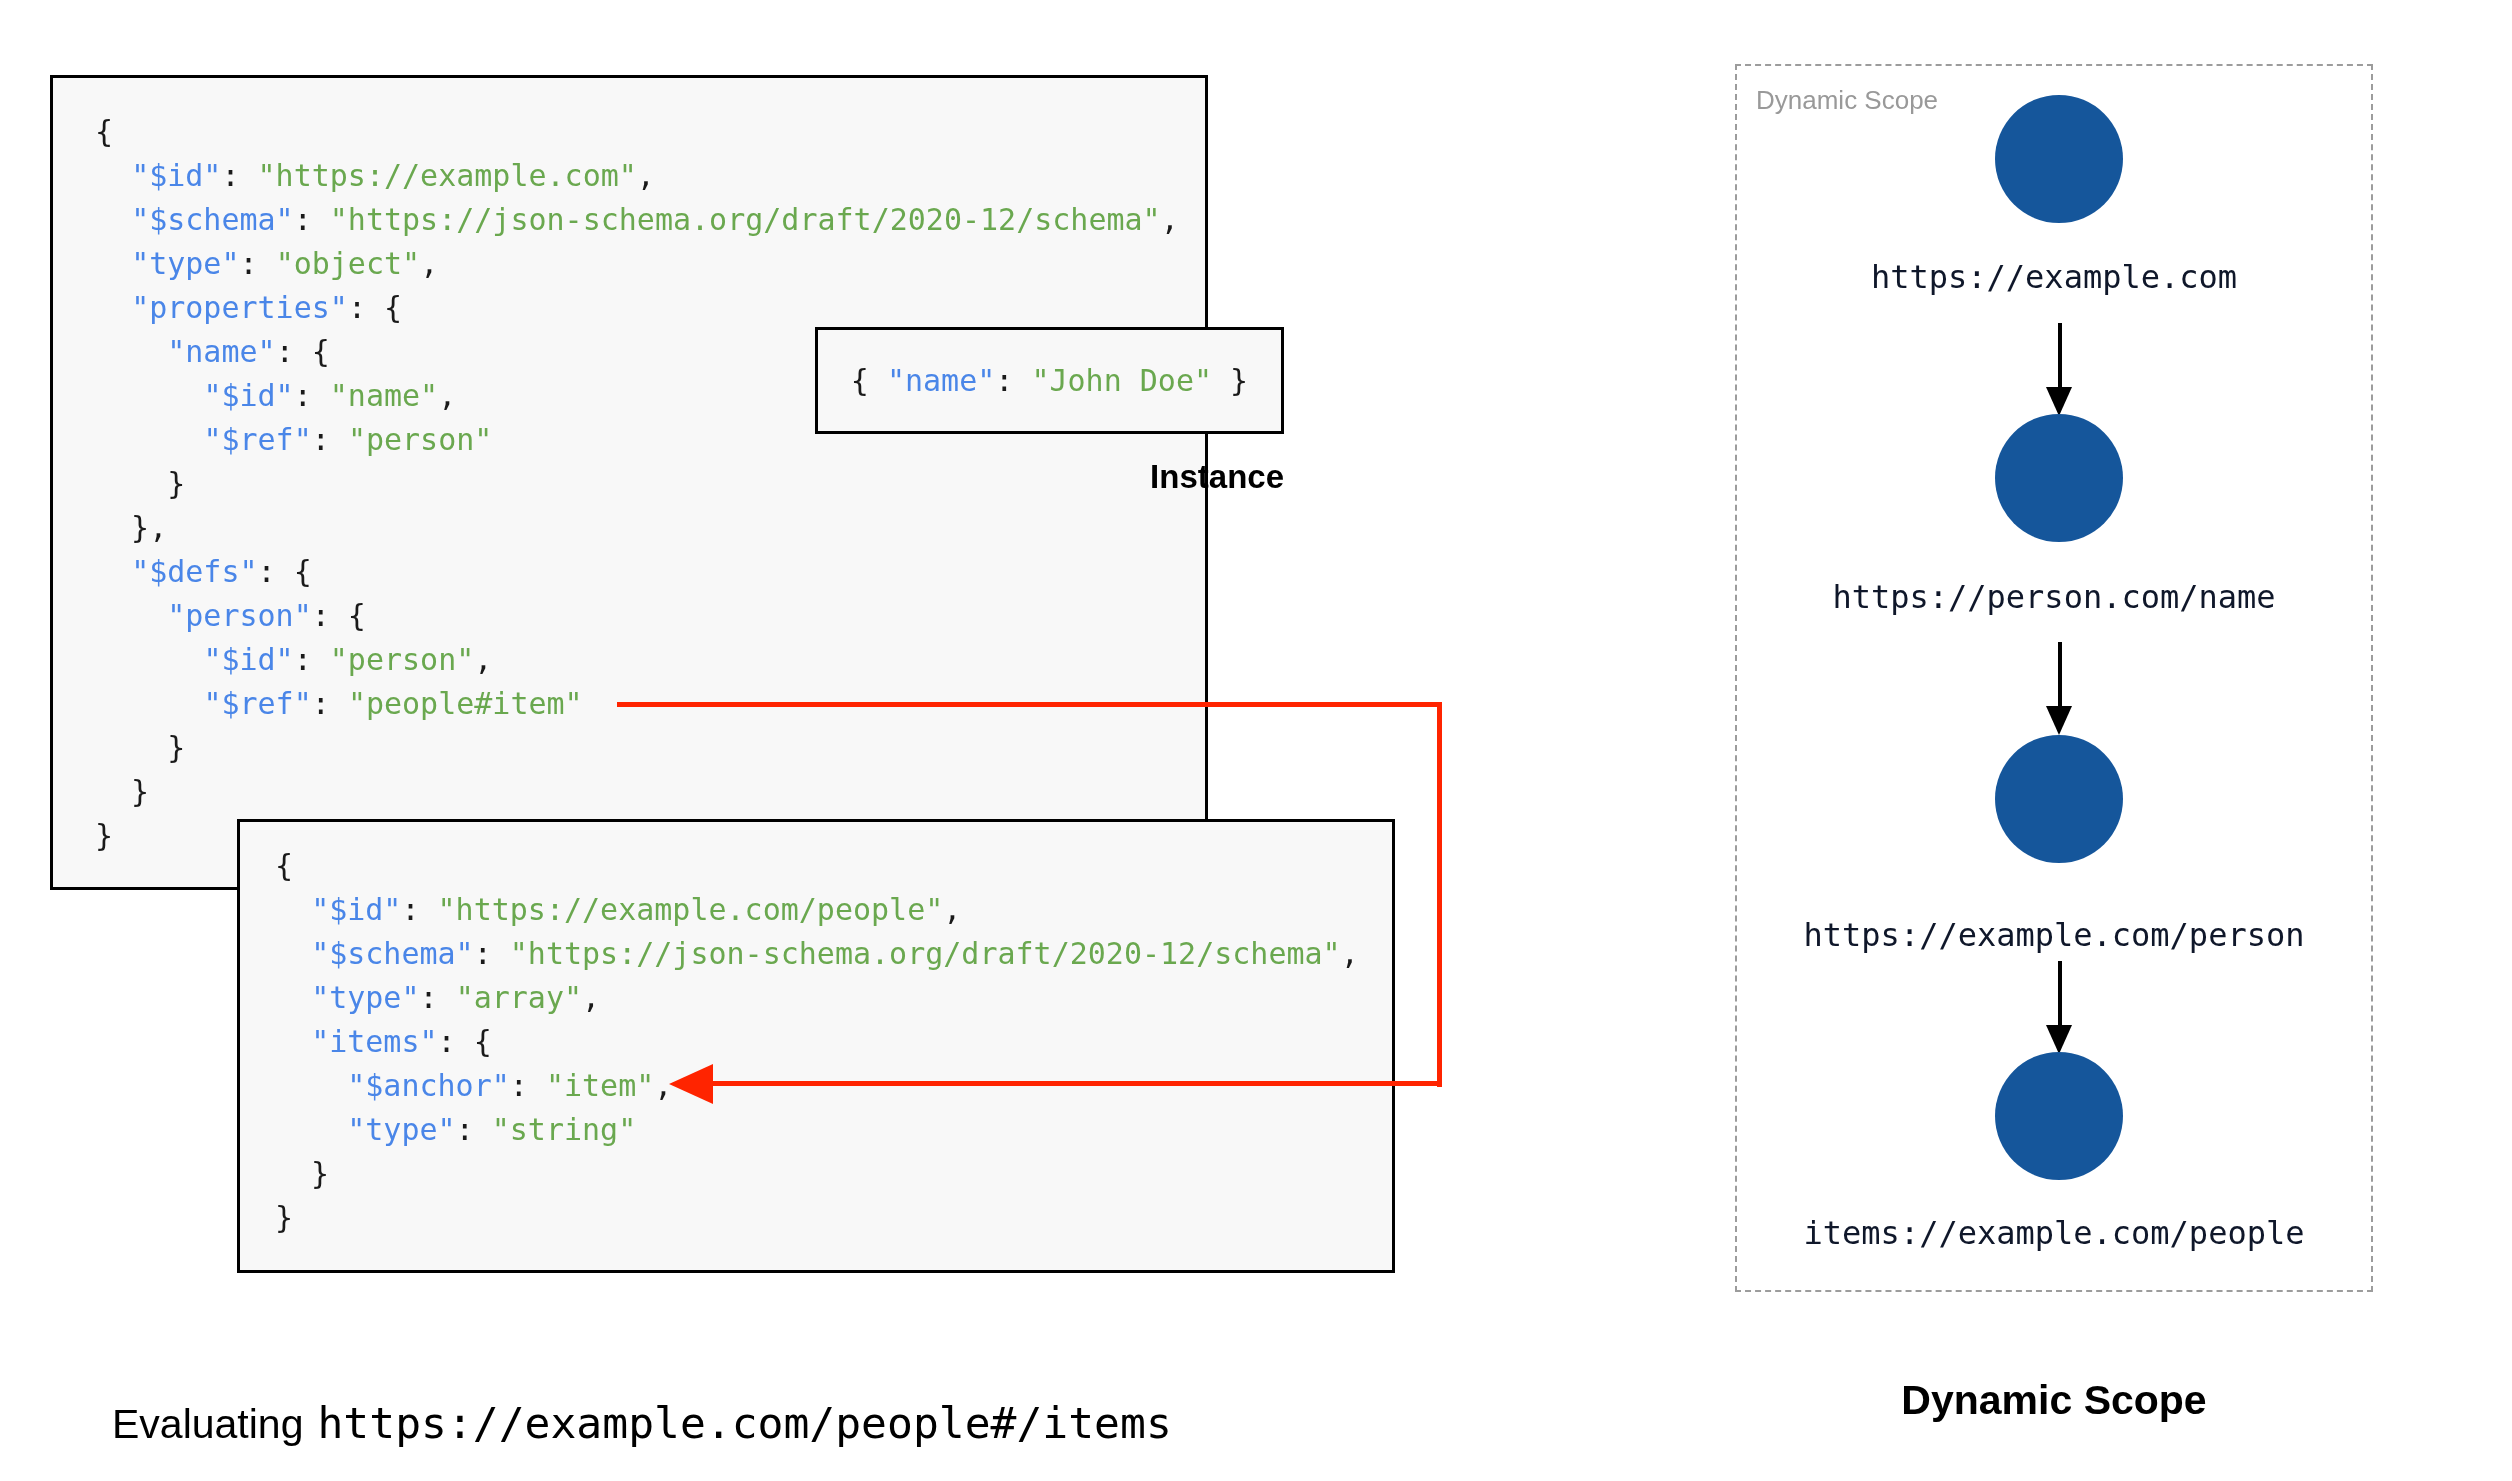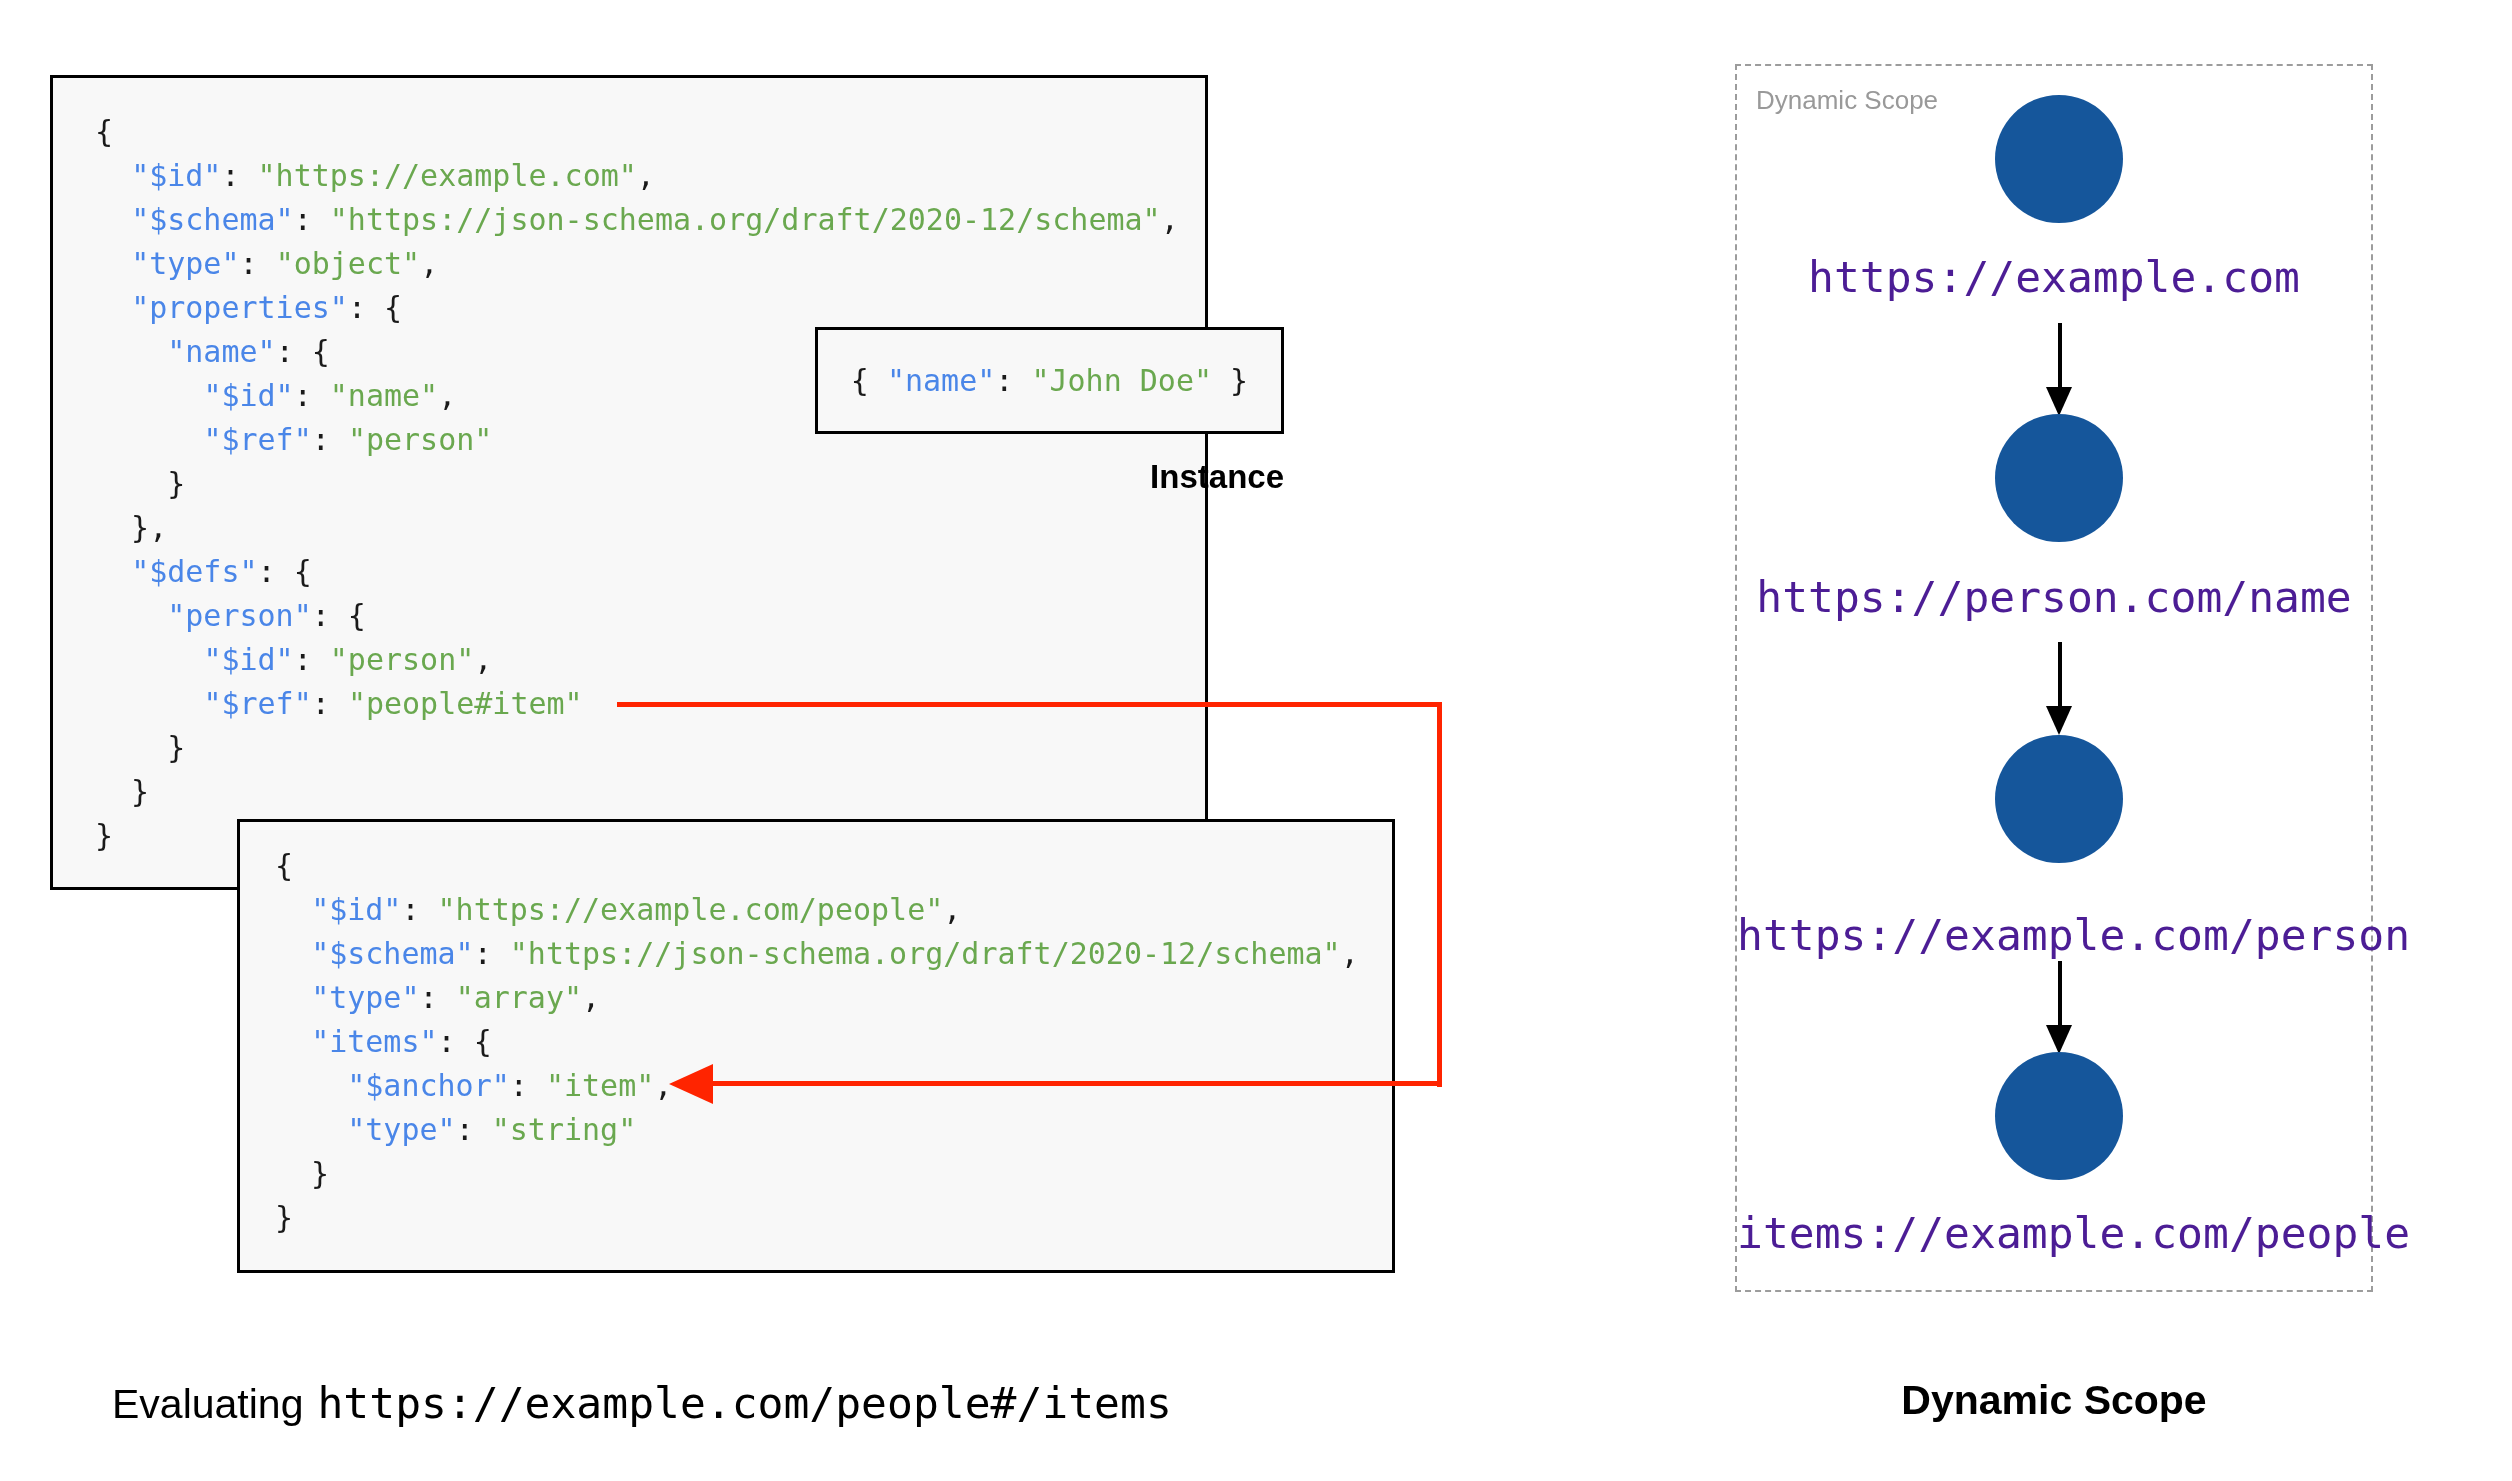--- a/index.html
+++ b/index.html
@@ -36,34 +36,34 @@
         border-right:44px solid #ff2400;}
 
   
   #scope-panel{position:absolute;left:1735px;top:64px;width:638px;height:1228px;
         border:2.7px dashed #9c9c9c;box-sizing:border-box;z-index:1;}
   #scope-label{position:absolute;left:19px;top:19px;font-size:26px;color:#999999;}
   .scope-node{position:absolute;width:128px;height:128px;border-radius:50%;background:#15569b;left:258px;}
   #node-0{top:29px;} #node-1{top:348px;} #node-2{top:669px;} #node-3{top:986px;}
   .scope-url{position:absolute;left:0;width:100%;text-align:center;
         font-family:"DejaVu Sans Mono","Liberation Mono",monospace;
-        font-size:43px;line-height:38px;color:#4c1d95;}
+        font-size:32px;line-height:38px;color:#0f172a;}
   #url-0{top:192px;} #url-1{top:512px;} #url-2{top:850px;} #url-3{top:1148px;}
   .scope-arrow-stem{position:absolute;left:321px;width:4.3px;background:#000;}
   #stem-0{top:257px;height:66px;} #stem-1{top:576px;height:66px;} #stem-2{top:895px;height:66px;}
   .scope-arrow-head{position:absolute;left:309px;width:0;height:0;
         border-left:13.4px solid transparent;border-right:13.4px solid transparent;
         border-top:29px solid #000;}
   #head-0{top:321px;} #head-1{top:640px;} #head-2{top:959px;}
 
   
   #caption-left{position:absolute;left:112px;top:1378px;display:flex;align-items:baseline;gap:14px;z-index:2;}
   #caption-left .bold-label{font-weight:normal;font-size:41px;color:#000;}
   #caption-left .mono-url{font-family:"DejaVu Sans Mono","Liberation Mono",monospace;
-        font-size:43px;color:#000;}
+        font-size:43px;color:#000;margin-top:20px;}
   #caption-right{position:absolute;left:1735px;top:1377px;width:638px;text-align:center;
         font-weight:bold;font-size:41px;color:#000;z-index:2;}
 </style>
 </head>
 <body>
 
 <div id="canvas">
 
   <div id="schema-box" class="code-box">
     <div class="code"><div class="code-line"><span class="tok-p">{</span></div><div class="code-line"><span class="tok-p">  </span><span class="tok-k">"$id"</span><span class="tok-p">: </span><span class="tok-s">"https://example.com"</span><span class="tok-p">,</span></div><div class="code-line"><span class="tok-p">  </span><span class="tok-k">"$schema"</span><span class="tok-p">: </span><span class="tok-s">"https://json-schema.org/draft/2020-12/schema"</span><span class="tok-p">,</span></div><div class="code-line"><span class="tok-p">  </span><span class="tok-k">"type"</span><span class="tok-p">: </span><span class="tok-s">"object"</span><span class="tok-p">,</span></div><div class="code-line"><span class="tok-p">  </span><span class="tok-k">"properties"</span><span class="tok-p">: {</span></div><div class="code-line"><span class="tok-p">    </span><span class="tok-k">"name"</span><span class="tok-p">: {</span></div><div class="code-line"><span class="tok-p">      </span><span class="tok-k">"$id"</span><span class="tok-p">: </span><span class="tok-s">"name"</span><span class="tok-p">,</span></div><div class="code-line"><span class="tok-p">      </span><span class="tok-k">"$ref"</span><span class="tok-p">: </span><span class="tok-s">"person"</span></div><div class="code-line"><span class="tok-p">    }</span></div><div class="code-line"><span class="tok-p">  },</span></div><div class="code-line"><span class="tok-p">  </span><span class="tok-k">"$defs"</span><span class="tok-p">: {</span></div><div class="code-line"><span class="tok-p">    </span><span class="tok-k">"person"</span><span class="tok-p">: {</span></div><div class="code-line"><span class="tok-p">      </span><span class="tok-k">"$id"</span><span class="tok-p">: </span><span class="tok-s">"person"</span><span class="tok-p">,</span></div><div class="code-line"><span class="tok-p">      </span><span class="tok-k">"$ref"</span><span class="tok-p">: </span><span class="tok-s">"people#item"</span></div><div class="code-line"><span class="tok-p">    }</span></div><div class="code-line"><span class="tok-p">  }</span></div><div class="code-line"><span class="tok-p">}</span></div></div>

